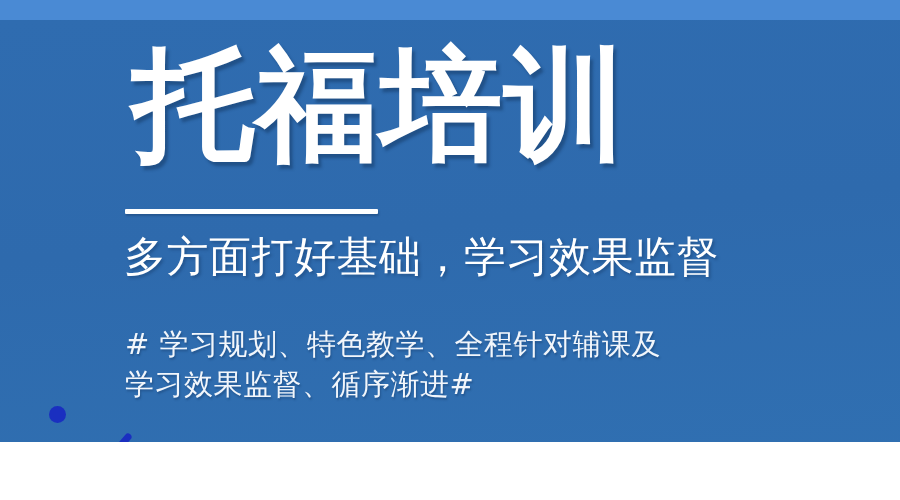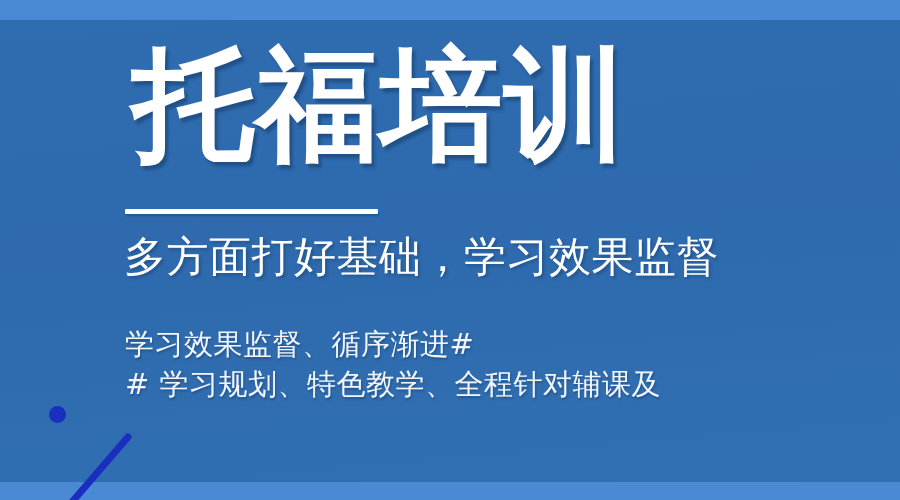--- a/index.html
+++ b/index.html
@@ -6,21 +6,21 @@
     margin: 0;
     padding: 0;
     background: #ffffff;
   }
   body {
     font-family: "DejaVu Sans", "Liberation Sans", sans-serif;
   }
   .poster {
     position: relative;
     width: 900px;
-    height: 500px;
+    height: 442px;
     overflow: hidden;
     background: #1d4ed8;
     text-decoration: underline;
   }
   
   .band-top {
     position: absolute;
     left: 0;
     top: 0;
     width: 900px;
@@ -142,18 +142,18 @@
 
   <div class="content">
 
     <div class="title">托福培训</div>
 
     <div class="divider"></div>
 
     <div class="subtitle">多方面打好基础，学习效果监督</div>
 
     <div class="tagline">
+      <div class="tagline-row"># 学习规划、特色教学、全程针对辅课及</div>
       <div class="tagline-row">学习效果监督、循序渐进#</div>
-      <div class="tagline-row"># 学习规划、特色教学、全程针对辅课及</div>
     </div>
 
   </div>
 </div>
 
 </body></html>

